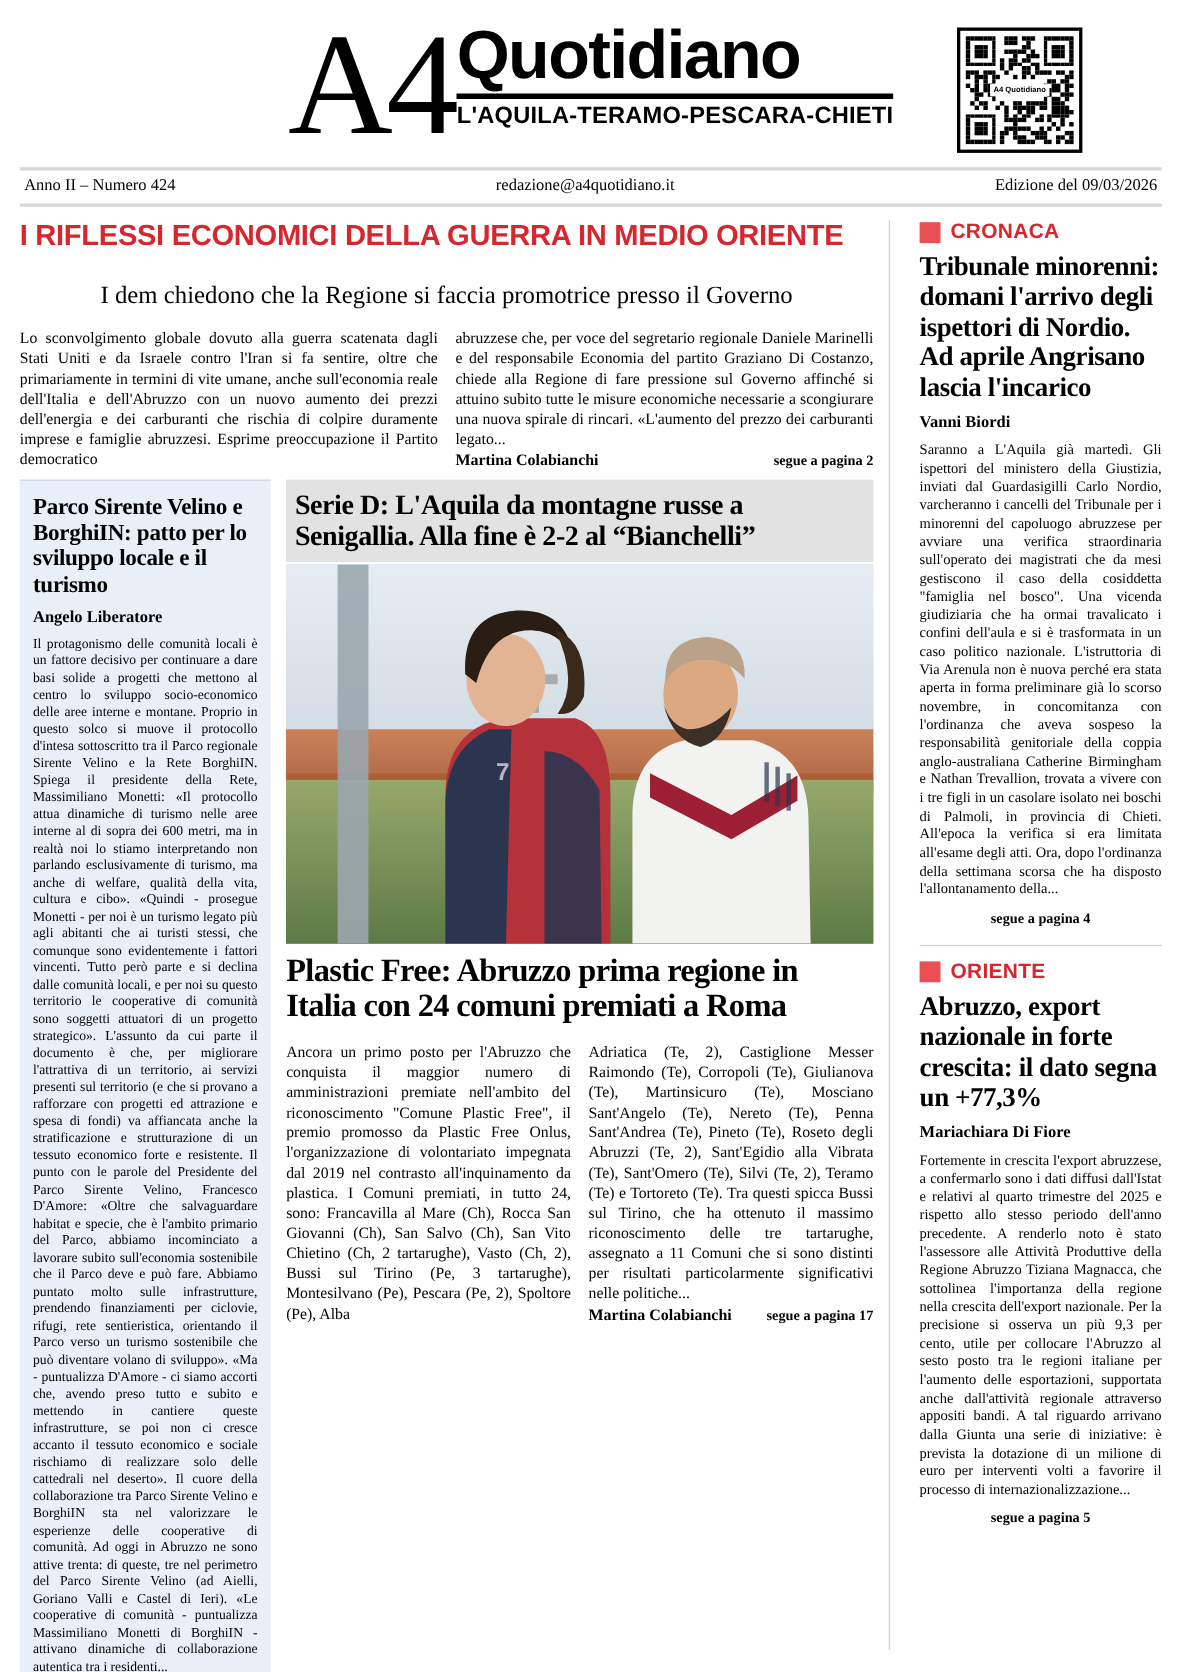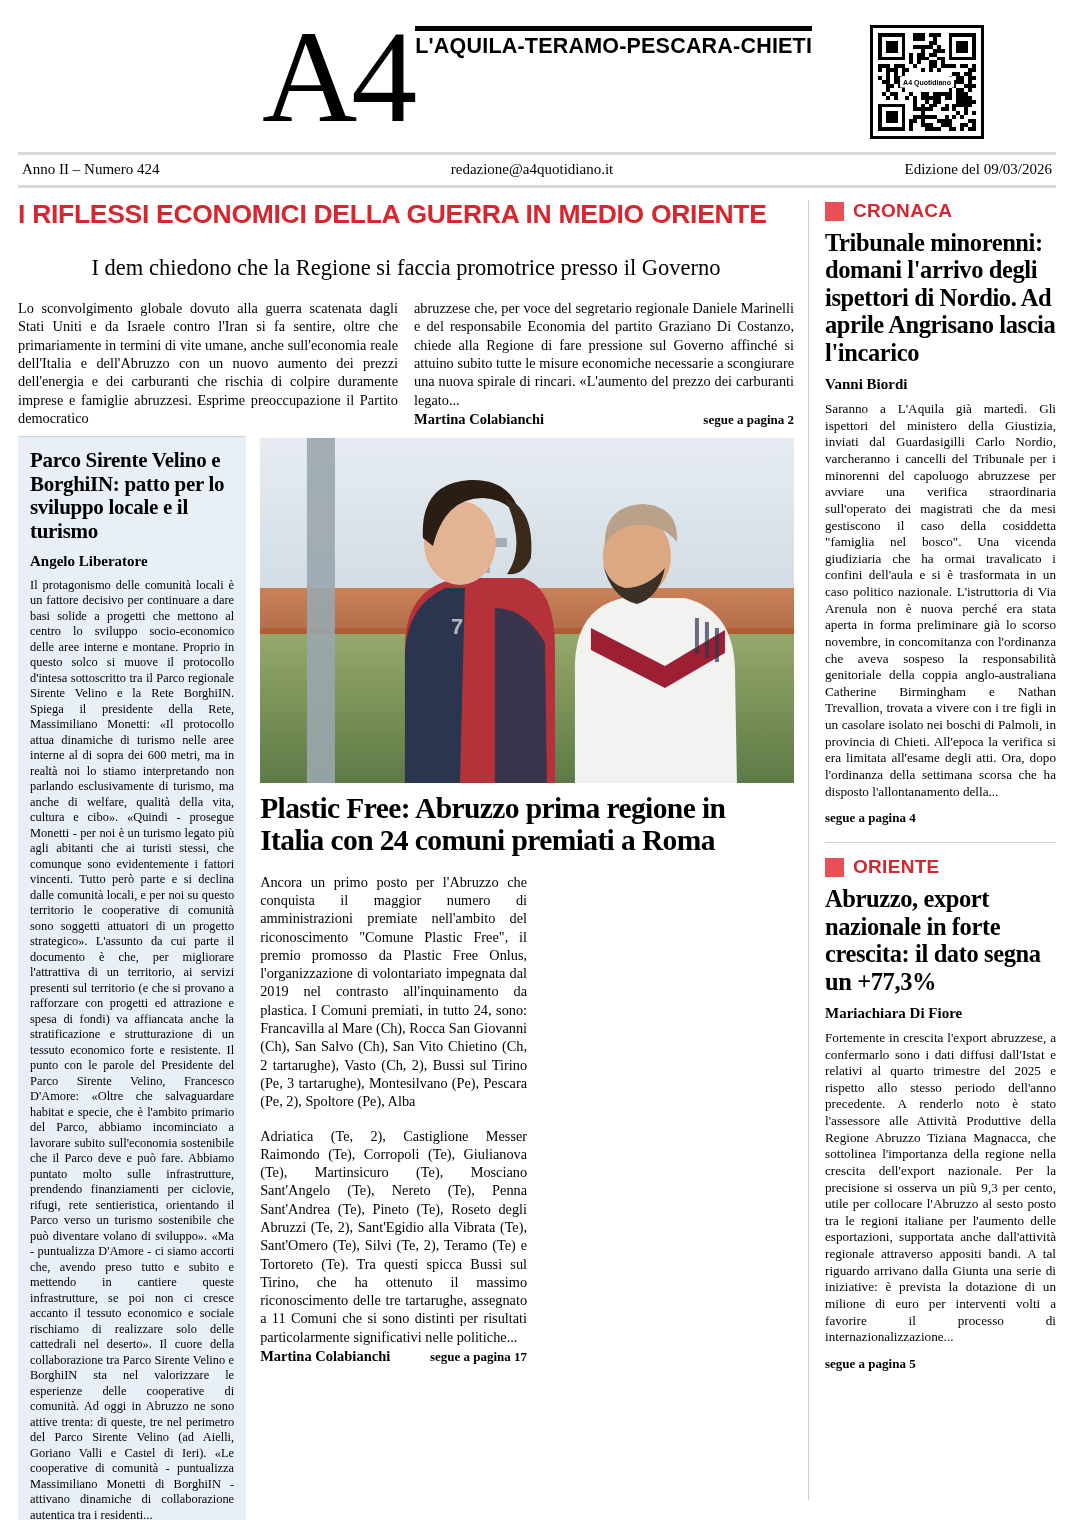--- a/index.html
+++ b/index.html
@@ -51,21 +51,21 @@
     border-top: 3px solid #d8d8d8; border-bottom: 3px solid #d8d8d8;
     padding: 6px 4px 7px 4px; margin-top: 4px;
     display: flex; justify-content: space-between; align-items: center;
     font-size: 15px;
   }
   .infobar .mid { font-style: normal; }
 
   
   .grid { display: flex; gap: 0; margin-top: 12px; height: 1300px; }
   .col-main { width: 790px; padding-right: 14px; }
-  .col-right { width: 248px; border-left: 1px solid #cfcfcf; padding-left: 16px; }
+  .col-right { width: 248px; border-left: 1px solid #cfcfcf; padding-left: 27px; }
 
   
   .kicker {
     font-family: "Liberation Sans", sans-serif;
     color: #d6262e; font-weight: 700; font-size: 26.5px;
     letter-spacing: -0.3px; line-height: 1.1;
     padding-bottom: 10px;
   }
   .headline {
     font-family: "Liberation Serif", serif;
@@ -107,45 +107,46 @@
     width: 100%; height: 345px; margin-top: 2px; position: relative; overflow: hidden;
     background: linear-gradient(#dfe6ec 0%, #d4dde6 38%, #b9693f 52%, #8a9b63 72%, #6d8a4f 100%);
   }
   .photo-caption {
     font-size: 13.6px; padding: 6px 0 6px 0; border-bottom: 2.5px solid #d6262e;
   }
   .sport-head2 {
     font-weight: 700; font-size: 29.5px; line-height: 1.08;
     letter-spacing: -0.6px; margin-top: 10px; padding-bottom: 10px;
   }
-  .pf-body { display: flex; gap: 16px; margin-top: 6px; flex-direction: column; }
+  .pf-body { display: flex; gap: 16px; margin-top: 6px; }
   .pf-body .bcol { width: 50%; }
 
   
   .sec-label { display: flex; align-items: center; gap: 9px; padding-bottom: 7px; }
   .sec-sq { width: 19px; height: 19px; background: #ea4f55; display: inline-block; }
   .sec-name {
     font-family: "Liberation Sans", sans-serif; font-weight: 700;
     color: #d6262e; font-size: 19px; letter-spacing: 0.3px;
   }
   .r-title { font-weight: 700; font-size: 24.5px; line-height: 1.12; letter-spacing: -0.4px; }
   .r-author { font-weight: 700; font-size: 15px; margin: 10px 0 8px 0; }
   .r-text { font-size: 13.2px; line-height: 1.26; text-align: justify; }
-  .r-segue { text-align: left; font-weight: 700; font-size: 13px; margin-top: 10px; }
+  .r-segue { text-align: center; font-weight: 700; font-size: 13px; margin-top: 10px; }
   .r-divider { border-top: 1px solid #cfcfcf; margin: 16px 0 13px 0; }
 </style>
 </head>
 <body>
 
 <div class="page">
 
   <div class="masthead">
     <div class="logo-wrap">
       <div class="logo-a4">A4</div>
       <div class="logo-right">
+        <div class="logo-quot">Quotidiano</div>
         <div class="logo-rule"></div>
         <div class="logo-sub">L'AQUILA-TERAMO-PESCARA-CHIETI</div>
       </div>
     </div>
 
     <div class="qr">
       <div class="qr-inner" id="qrInner">
           <i class="qr-cell" style="left:0%;top:0%;width:4%;height:4%"></i>
           <i class="qr-cell" style="left:4%;top:0%;width:4%;height:4%"></i>
           <i class="qr-cell" style="left:8%;top:0%;width:4%;height:4%"></i>
@@ -483,20 +484,21 @@
 
         <div class="side-art">
           <div class="side-title">Parco Sirente Velino e BorghiIN: patto per lo sviluppo locale e il turismo</div>
           <div class="side-author">Angelo Liberatore</div>
           <div class="side-text">Il protagonismo delle comunità locali è un fattore decisivo per continuare a dare basi solide a progetti che mettono al centro lo sviluppo socio-economico delle aree interne e montane. Proprio in questo solco si muove il protocollo d'intesa sottoscritto tra il Parco regionale Sirente Velino e la Rete BorghiIN. Spiega il presidente della Rete, Massimiliano Monetti: «Il protocollo attua dinamiche di turismo nelle aree interne al di sopra dei 600 metri, ma in realtà noi lo stiamo interpretando non parlando esclusivamente di turismo, ma anche di welfare, qualità della vita, cultura e cibo». «Quindi - prosegue Monetti - per noi è un turismo legato più agli abitanti che ai turisti stessi, che comunque sono evidentemente i fattori vincenti. Tutto però parte e si declina dalle comunità locali, e per noi su questo territorio le cooperative di comunità sono soggetti attuatori di un progetto strategico». L'assunto da cui parte il documento è che, per migliorare l'attrattiva di un territorio, ai servizi presenti sul territorio (e che si provano a rafforzare con progetti ed attrazione e spesa di fondi) va affiancata anche la stratificazione e strutturazione di un tessuto economico forte e resistente. Il punto con le parole del Presidente del Parco Sirente Velino, Francesco D'Amore: «Oltre che salvaguardare habitat e specie, che è l'ambito primario del Parco, abbiamo incominciato a lavorare subito sull'economia sostenibile che il Parco deve e può fare. Abbiamo puntato molto sulle infrastrutture, prendendo finanziamenti per ciclovie, rifugi, rete sentieristica, orientando il Parco verso un turismo sostenibile che può diventare volano di sviluppo». «Ma - puntualizza D'Amore - ci siamo accorti che, avendo preso tutto e subito e mettendo in cantiere queste infrastrutture, se poi non ci cresce accanto il tessuto economico e sociale rischiamo di realizzare solo delle cattedrali nel deserto». Il cuore della collaborazione tra Parco Sirente Velino e BorghiIN sta nel valorizzare le esperienze delle cooperative di comunità. Ad oggi in Abruzzo ne sono attive trenta: di queste, tre nel perimetro del Parco Sirente Velino (ad Aielli, Goriano Valli e Castel di Ieri). «Le cooperative di comunità - puntualizza Massimiliano Monetti di BorghiIN - attivano dinamiche di collaborazione autentica tra i residenti...</div>
 
         </div>
 
         <div class="center-col">
 
+          <div class="sport-head">Serie D: L'Aquila da montagne russe a Senigallia. Alla fine è 2-2 al “Bianchelli”</div>
 
           <div class="photo">
             <svg width="100%" height="100%" viewBox="0 0 544 345" preserveAspectRatio="xMidYMid slice">
               <defs>
                 <linearGradient id="skyG" x1="0" y1="0" x2="0" y2="1">
                   <stop offset="0%" stop-color="#e6ecf1"></stop>
                     <stop offset="100%" stop-color="#cfd9e2"></stop>
                 </linearGradient>
                 <linearGradient id="grassG" x1="0" y1="0" x2="0" y2="1">
                   <stop offset="0%" stop-color="#97a86b"></stop>

